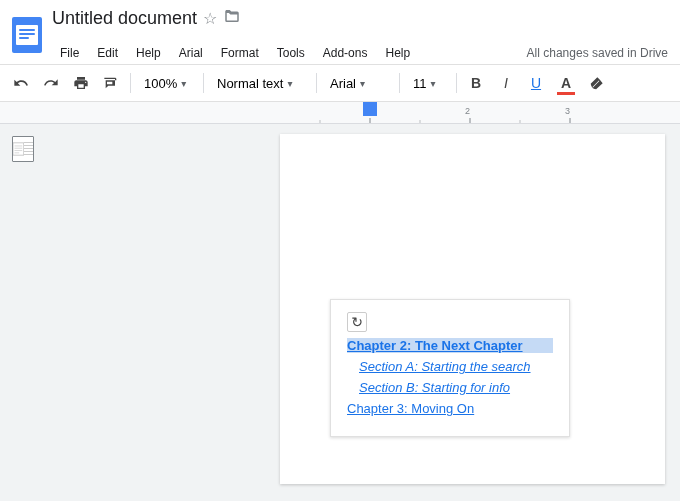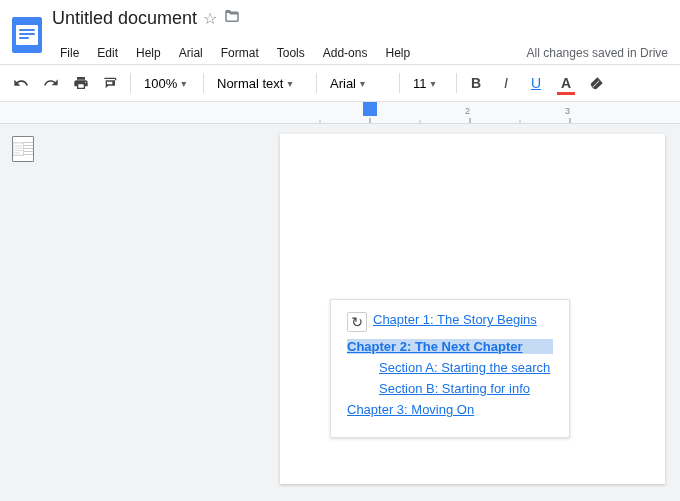--- a/index.html
+++ b/index.html
@@ -227,21 +227,22 @@
       text-decoration: underline;
       font-size: 13px;
       margin-bottom: 6px;
       cursor: pointer;
     }
     .toc-entry.selected {
       background: #c5daf5;
       font-weight: bold;
     }
     .toc-sub {
-      margin-left: 32px;
+      margin-left: 12px;
+      font-style: italic;
     }
     .toc-h1 { font-size: 13px; }
     .toc-h2 { font-size: 13px; }
   </style>
 </head>
 <body>
 
 <div id="title-bar">
 
   <svg id="doc-icon" viewBox="0 0 30 36" fill="none" xmlns="http://www.w3.org/2000/svg">
@@ -375,23 +376,20 @@
       </svg>
     </div>
   </div>
 
   <div id="doc-area">
     <div id="doc-page">
 
       <div id="toc-panel">
         <div style="display:flex;align-items:flex-start;margin-bottom:6px;">
           <span class="toc-refresh">↻</span>
-          <div style="display:flex;flex-direction:column;gap:6px;flex:1;">
-            <a class="toc-entry toc-h1">Chapter 1: The Story Begins</a>
-          </div>
         </div>
         <a class="toc-entry toc-h1 selected" style="display:block;margin-bottom:6px;">Chapter 2: The Next Chapter</a>
         <a class="toc-entry toc-h2 toc-sub" style="display:block;margin-bottom:6px;">Section A: Starting the search</a>
         <a class="toc-entry toc-h2 toc-sub" style="display:block;margin-bottom:6px;">Section B: Starting for info</a>
         <a class="toc-entry toc-h1" style="display:block;margin-bottom:8px;">Chapter 3: Moving On</a>
       </div>
     </div>
   </div>
 </div>
 

